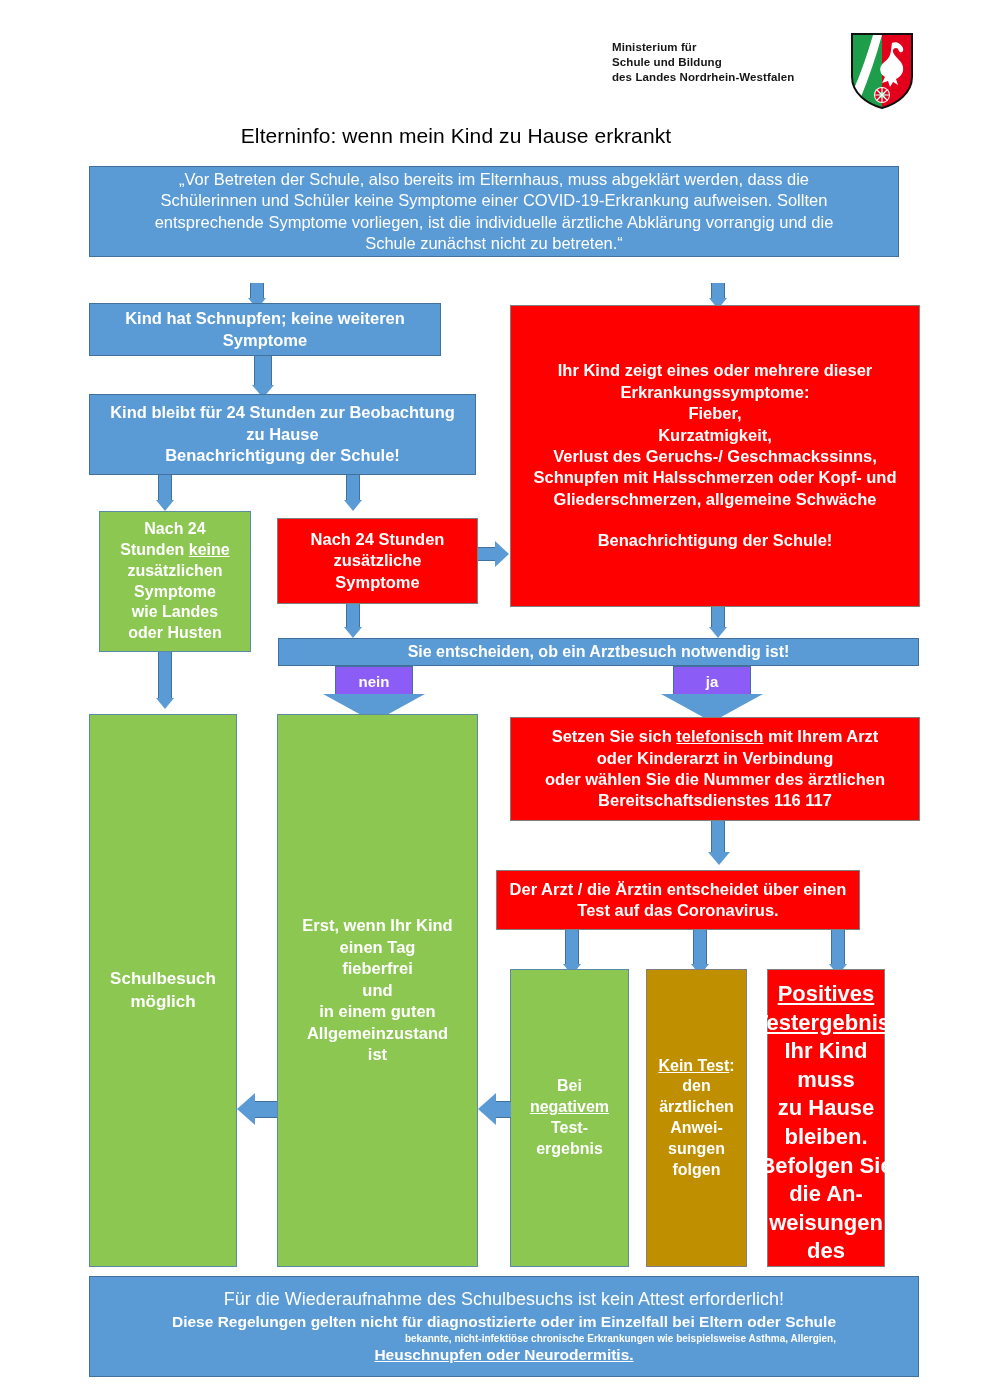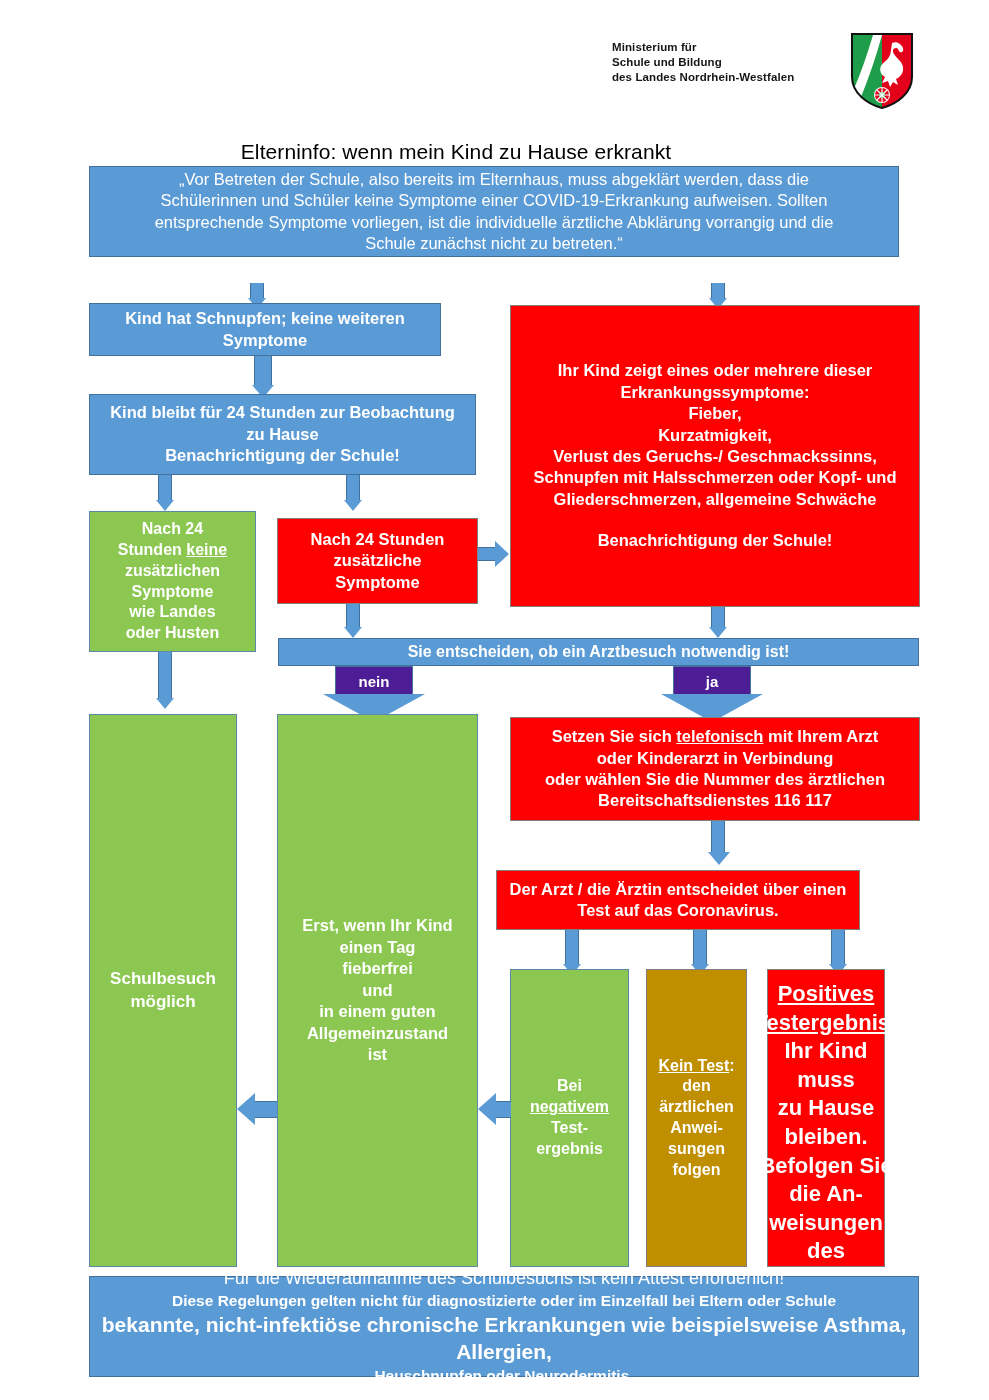--- a/index.html
+++ b/index.html
@@ -34,21 +34,20 @@
 
   
   .title{
     position:absolute;
     left:0; top:124px;
     width:912px;
     text-align:center;
     font-size:21px;
     color:#000000;
     letter-spacing:0.1px;
-    margin-top:16px;
   }
 
   
   .box{
     position:absolute;
     box-sizing:border-box;
     display:flex;
     align-items:center;
     justify-content:center;
     text-align:center;
@@ -96,21 +95,21 @@
     width:0;height:0;
     border-top:16px solid transparent;
     border-bottom:16px solid transparent;
     border-right:18px solid #5B9BD5;
   }
   
   .bigarrow{position:absolute;}
   .bigarrow .stem{
     position:absolute;left:0;top:0;
     width:100%;height:30px;
-    background:#4c1d95;
+    background:#8b5cf6;
     border:1px solid #41719C;
     box-sizing:border-box;
     display:flex;align-items:center;justify-content:center;
     color:#ffffff;font-size:15px;
   }
   .tri{
     position:absolute;
     width:0;height:0;
     border-left:51px solid transparent;
     border-right:51px solid transparent;
@@ -210,21 +209,21 @@
       <div>Fieber,</div>
       <div>Kurzatmigkeit,</div>
       <div>Verlust des Geruchs-/ Geschmackssinns,</div>
       <div>Schnupfen mit Halsschmerzen oder Kopf- und</div>
       <div>Gliederschmerzen, allgemeine Schwäche</div>
       <div style="height:20px"></div>
       <div>Benachrichtigung der Schule!</div>
     </div>
   </div>
 
-  <div class="box green b" style="left:89px;top:511px;width:167px;height:141px;font-size:16px;text-align:center;">
+  <div class="box green b" style="left:99px;top:511px;width:152px;height:141px;font-size:16px;text-align:center;">
     <div>
       <div>Nach 24</div>
       <div>
         <span>Stunden </span><span class="u">keine</span>
       </div>
       <div>zusätzlichen</div>
       <div>Symptome</div>
       <div>wie Landes</div>
       <div>oder Husten</div>
     </div>
@@ -376,18 +375,18 @@
   </div>
   <div class="arrow" style="left:237px;top:1093px;">
     <div class="ar-shaft" style="left:17px;top:8px;width:23px;height:17px;border-left:none;border-right:none;border-top:1px solid #41719C;border-bottom:1px solid #41719C;"></div>
     <div class="ar-head-l" style="left:0;top:0;"></div>
   </div>
 
   <div class="box blue" style="left:89px;top:1276px;width:830px;height:101px;">
     <div>
       <div style="font-size:18px;">Für die Wiederaufnahme des Schulbesuchs ist kein Attest erforderlich!</div>
       <div class="b" style="font-size:15.5px;">Diese Regelungen gelten nicht für diagnostizierte oder im Einzelfall bei Eltern oder Schule</div>
-      <div class="b" style="font-size:21px;">bekannte, nicht-infektiöse chronische Erkrankungen wie beispielsweise Asthma, Allergien,</div>
+      <div class="b" style="font-size:10px;text-align:right;">bekannte, nicht-infektiöse chronische Erkrankungen wie beispielsweise Asthma, Allergien,</div>
       <div class="b" style="font-size:15.5px;text-decoration:underline;">Heuschnupfen oder Neurodermitis.</div>
     </div>
   </div>
 
 </div>
 
 </body></html>

